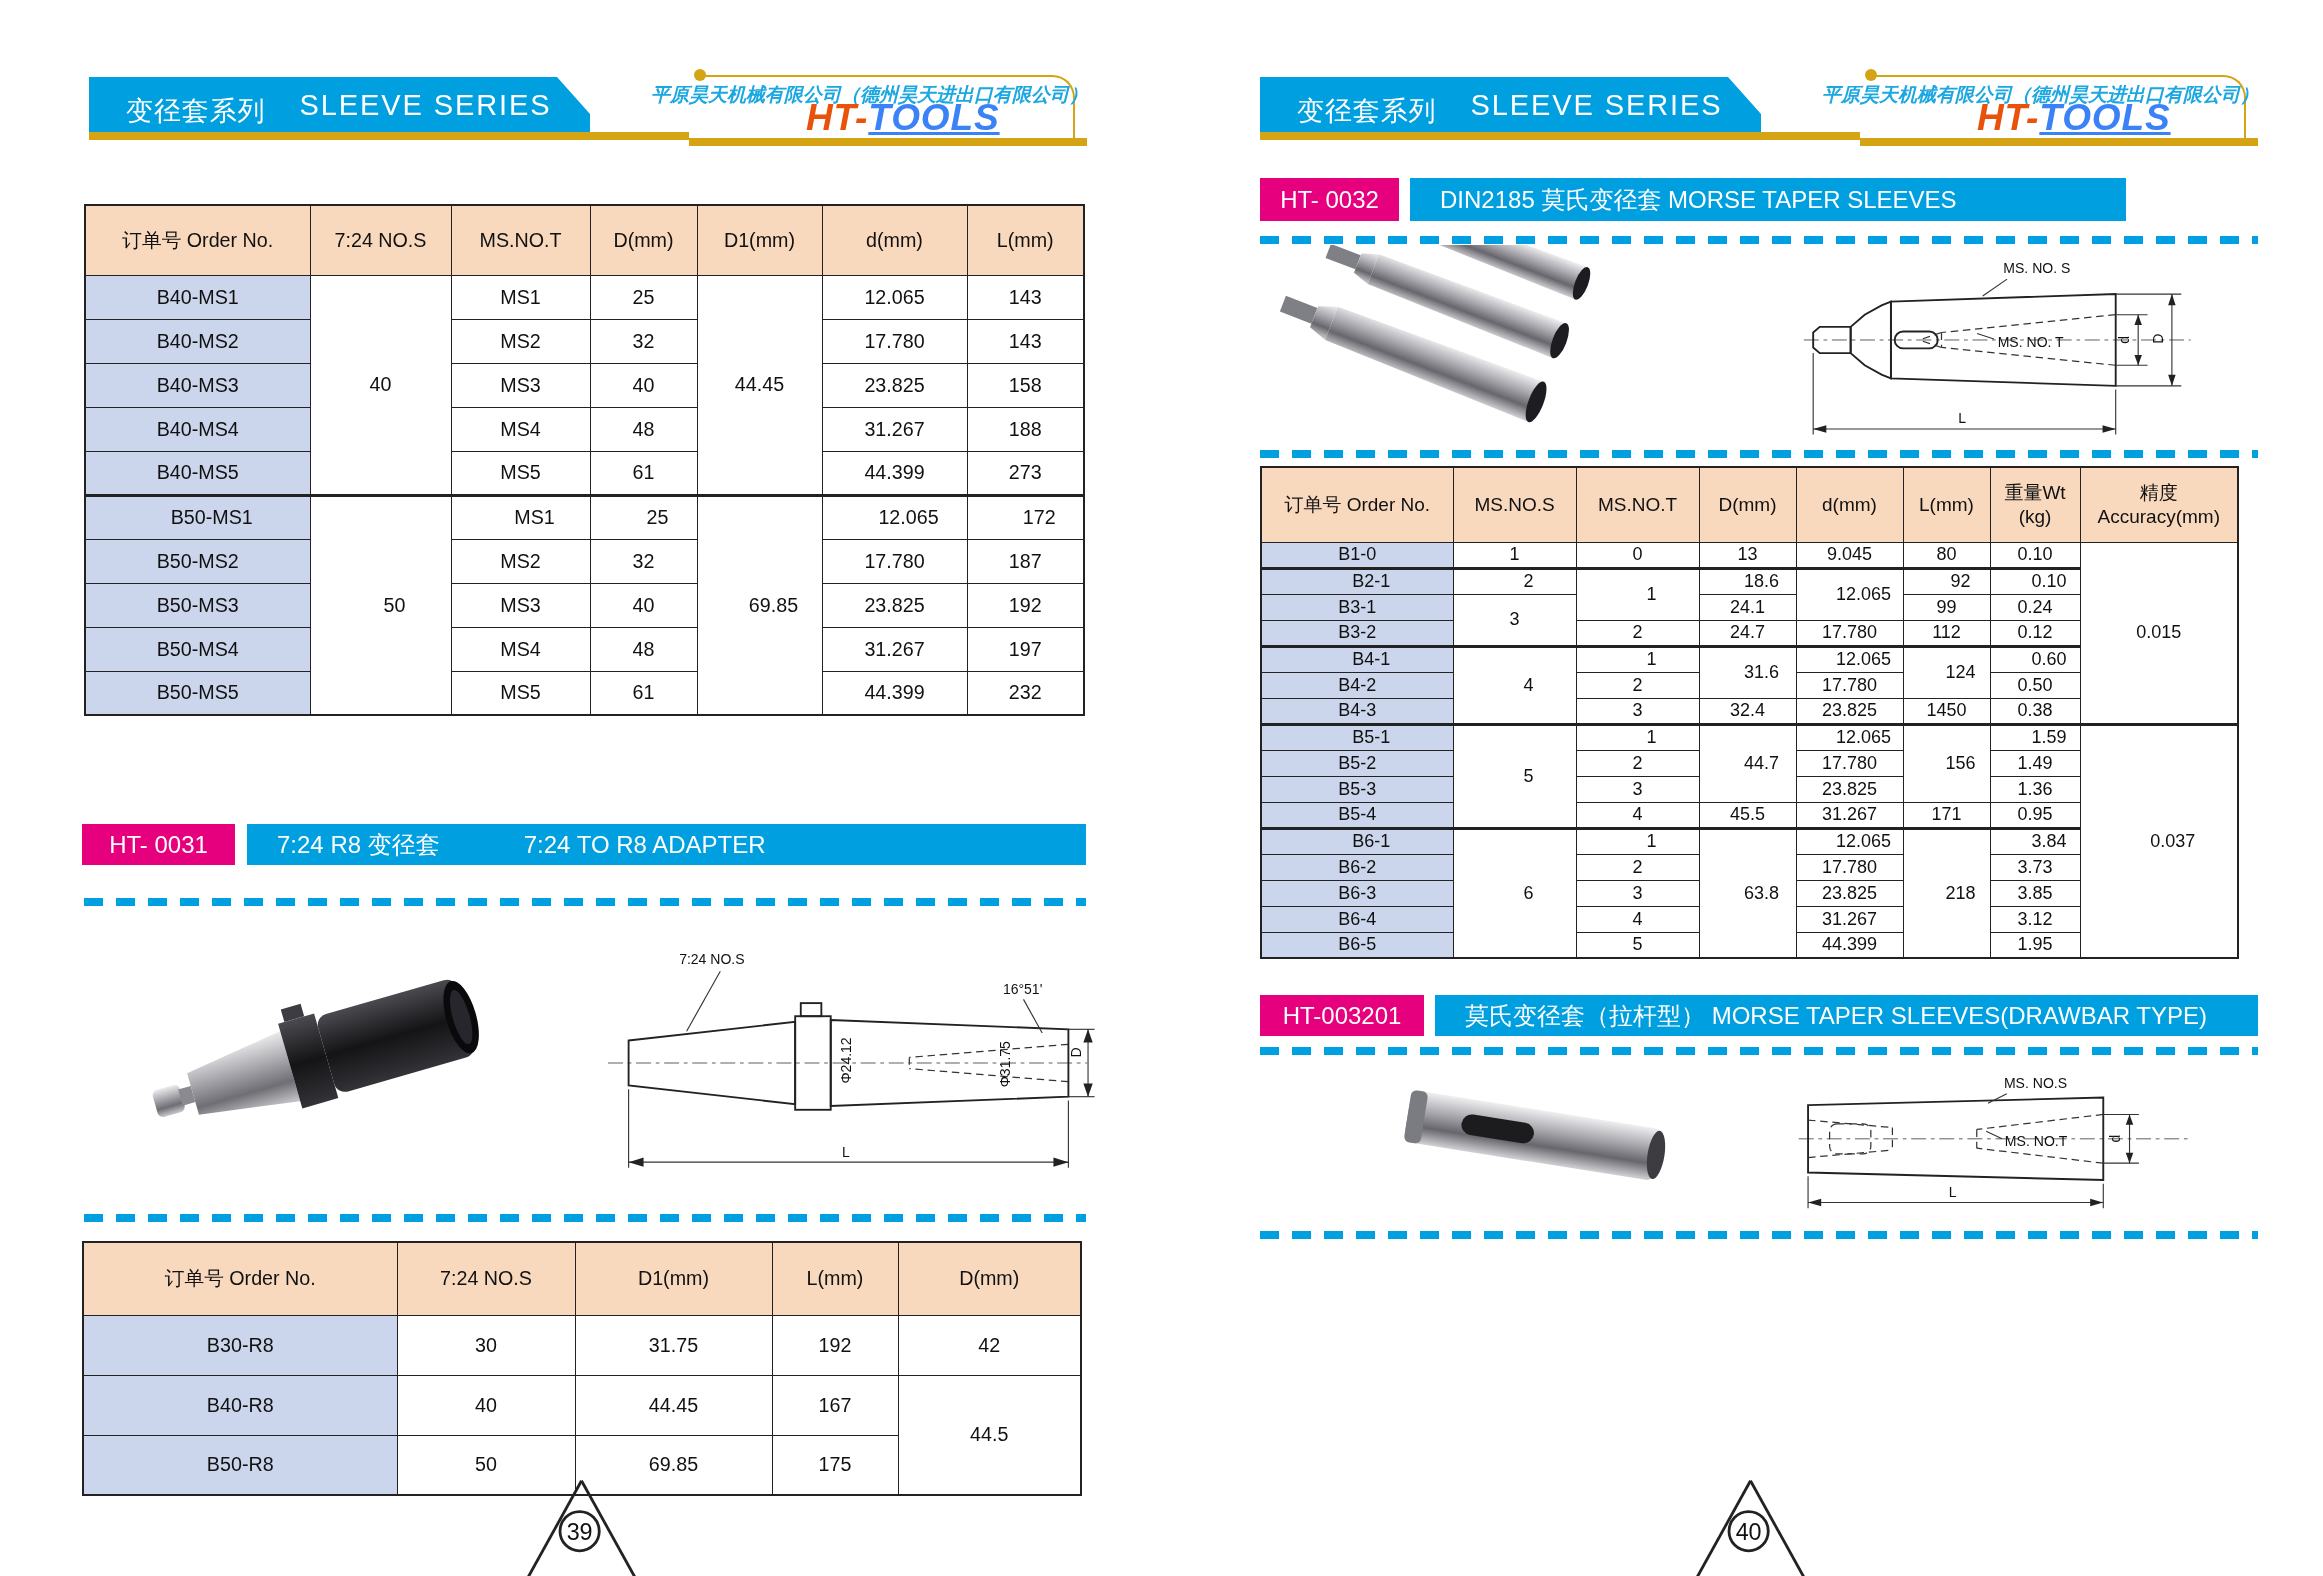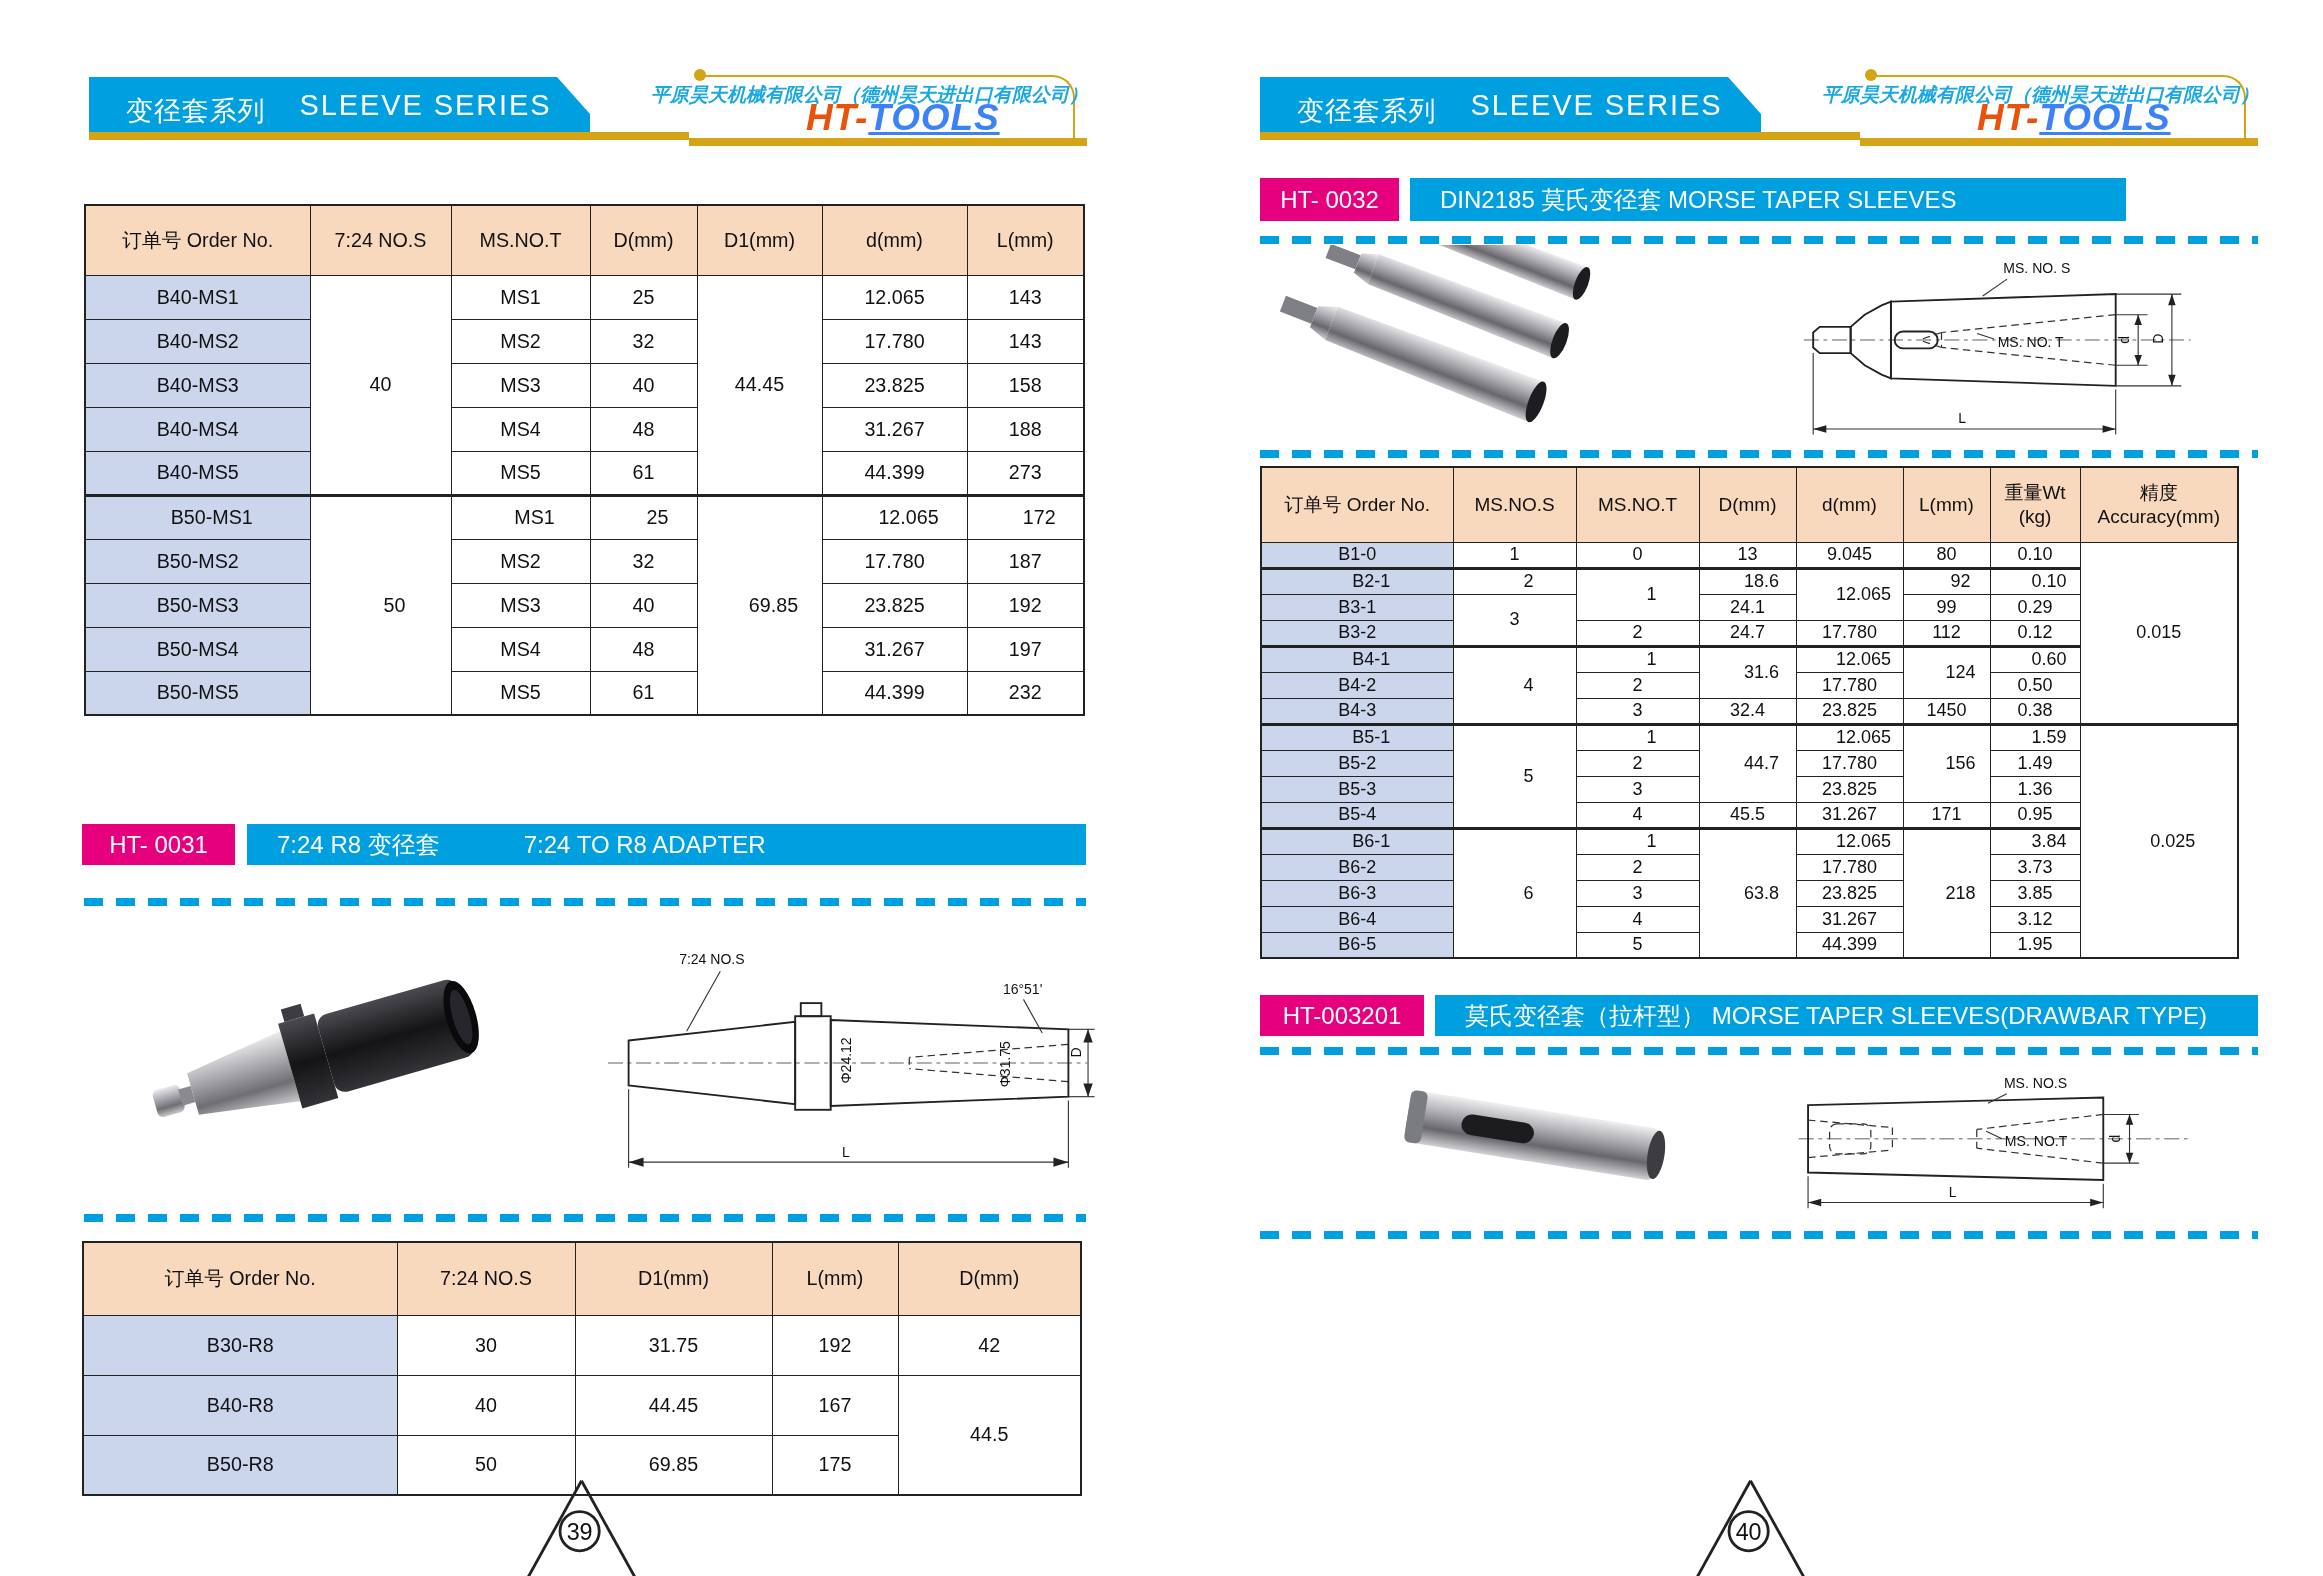--- a/index.html
+++ b/index.html
@@ -413,21 +413,21 @@
           <td>18.6</td>
           <td rowspan="2">12.065</td>
           <td>92</td>
           <td>0.10</td>
         </tr>
         <tr>
           <td class="order">B3-1</td>
           <td rowspan="2">3</td>
           <td>24.1</td>
           <td>99</td>
-          <td>0.29</td>
+          <td>0.24</td>
         </tr>
         <tr class="sep">
           <td class="order">B3-2</td>
           <td>2</td>
           <td>24.7</td>
           <td>17.780</td>
           <td>112</td>
           <td>0.12</td>
         </tr>
         <tr class="sept">
@@ -454,21 +454,21 @@
           <td>0.38</td>
         </tr>
         <tr class="sept">
           <td class="order">B5-1</td>
           <td rowspan="4">5</td>
           <td>1</td>
           <td rowspan="3">44.7</td>
           <td>12.065</td>
           <td rowspan="3">156</td>
           <td>1.59</td>
-          <td rowspan="9">0.025</td>
+          <td rowspan="9">0.037</td>
         </tr>
         <tr>
           <td class="order">B5-2</td>
           <td>2</td>
           <td>17.780</td>
           <td>1.49</td>
         </tr>
         <tr>
           <td class="order">B5-3</td>
           <td>3</td>

